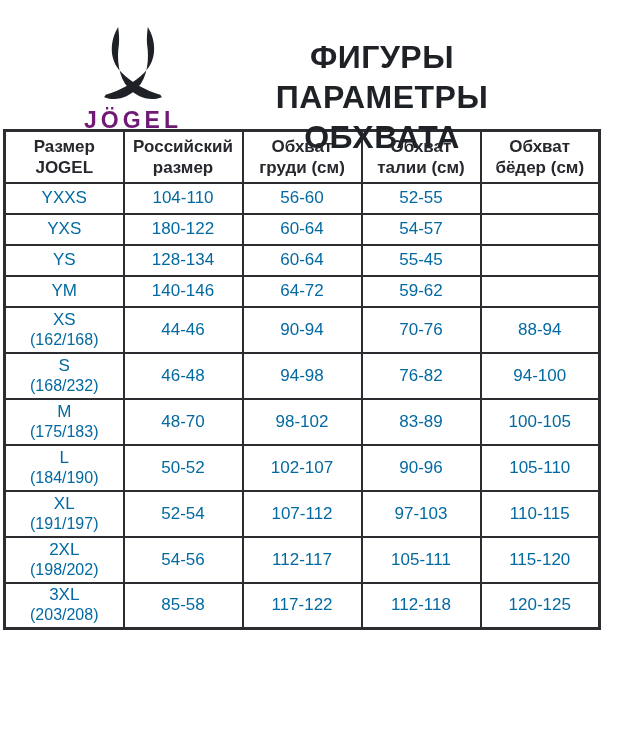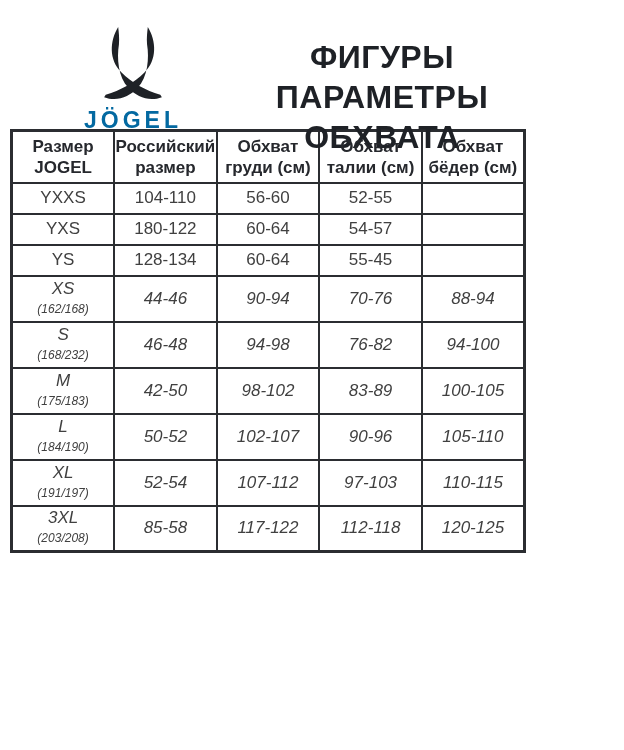--- a/index.html
+++ b/index.html
@@ -26,61 +26,61 @@
     flex-direction:column;
     align-items:center;
   }
   .logo-mark { width:78px; height:78px; margin-top:5px; }
   .logo-mark path { fill:#1e2126; }
   .wordmark {
     margin-top:2px;
     font-size:23px;
     font-weight:bold;
     letter-spacing:4px;
-    color:#0369a1;
+    color:#701a75;
     white-space:nowrap;
   }
   .title {
     flex:1;
     margin-top:15px;
     text-align:center;
     font-size:32px;
     line-height:40px;
     font-weight:bold;
     letter-spacing:0.5px;
     color:#1e2126;
   }
   .title span { display:block; }
   
   table.size-table {
     border-collapse:collapse;
     table-layout:fixed;
-    width:516px;
-    margin:1px 13px 0 10px;
+    width:598px;
+    margin:1px 13px 0 3px;
     border:3px solid #2b2d31;
   }
   .size-table th, .size-table td {
     border:2px solid #2b2d31;
     text-align:center;
     vertical-align:middle;
     padding:0;
   }
   .size-table thead tr { height:52px; }
   .size-table tr.single { height:31px; }
-  .size-table tr.double { height:46px;font-style:italic; }
+  .size-table tr.double { height:46px; }
   .size-table th {
     font-size:17px;
     line-height:21px;
     font-weight:bold;
     white-space:pre-line;
     color:#26282d;
   }
-  .size-table td { font-size:17px; color:#404040; }
+  .size-table td { font-size:17px; color:#0369a1; }
   .sz  { display:block; line-height:20px; }
-  .sub { display:block; line-height:20px; font-size:12px; }
+  .sub { display:block; line-height:20px; font-size:16px; }
 </style>
 </head>
 <body>
 
 <div class="page">
 
   <header class="hdr">
     <div class="logo-block">
       <svg class="logo-mark" viewBox="0 0 100 100" aria-hidden="true">
         <path d="M31 0 C 20 18 19 42 35 58 C 49 72 66 81 85 87 L 87 90 C 71 96 55 90 44 78 C 31 64 29 40 32 22 C 32.7 14 31.7 6 31 0 Z"></path>
@@ -133,20 +133,30 @@
       <tr class="single">
         <td>
             <span class="sz">YS</span>
             <span class="sub"></span>
           </td>
         <td>128-134</td>
         <td>60-64</td>
         <td>55-45</td>
         <td></td>
       </tr>
+      <tr class="single">
+        <td>
+            <span class="sz">YM</span>
+            <span class="sub"></span>
+          </td>
+        <td>140-146</td>
+        <td>64-72</td>
+        <td>59-62</td>
+        <td></td>
+      </tr>
       <tr class="double">
         <td>
             <span class="sz">XS</span>
             <span class="sub">(162/168)</span>
           </td>
         <td>44-46</td>
         <td>90-94</td>
         <td>70-76</td>
         <td>88-94</td>
       </tr>
@@ -158,21 +168,21 @@
         <td>46-48</td>
         <td>94-98</td>
         <td>76-82</td>
         <td>94-100</td>
       </tr>
       <tr class="double">
         <td>
             <span class="sz">M</span>
             <span class="sub">(175/183)</span>
           </td>
-        <td>42-50</td>
+        <td>48-70</td>
         <td>98-102</td>
         <td>83-89</td>
         <td>100-105</td>
       </tr>
       <tr class="double">
         <td>
             <span class="sz">L</span>
             <span class="sub">(184/190)</span>
           </td>
         <td>50-52</td>
@@ -185,20 +195,30 @@
             <span class="sz">XL</span>
             <span class="sub">(191/197)</span>
           </td>
         <td>52-54</td>
         <td>107-112</td>
         <td>97-103</td>
         <td>110-115</td>
       </tr>
       <tr class="double">
         <td>
+            <span class="sz">2XL</span>
+            <span class="sub">(198/202)</span>
+          </td>
+        <td>54-56</td>
+        <td>112-117</td>
+        <td>105-111</td>
+        <td>115-120</td>
+      </tr>
+      <tr class="double">
+        <td>
             <span class="sz">3XL</span>
             <span class="sub">(203/208)</span>
           </td>
         <td>85-58</td>
         <td>117-122</td>
         <td>112-118</td>
         <td>120-125</td>
       </tr>
     </tbody>
   </table>

